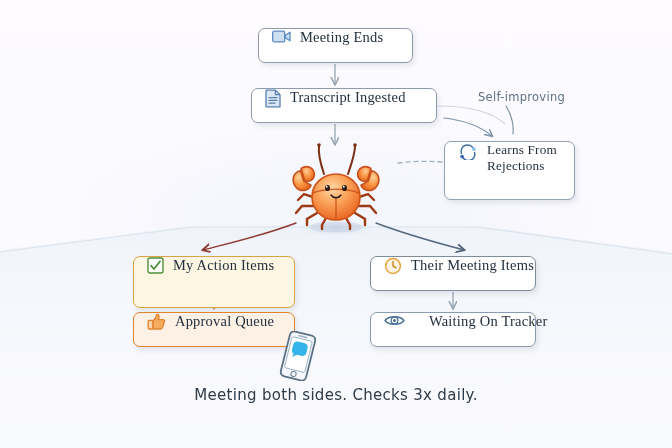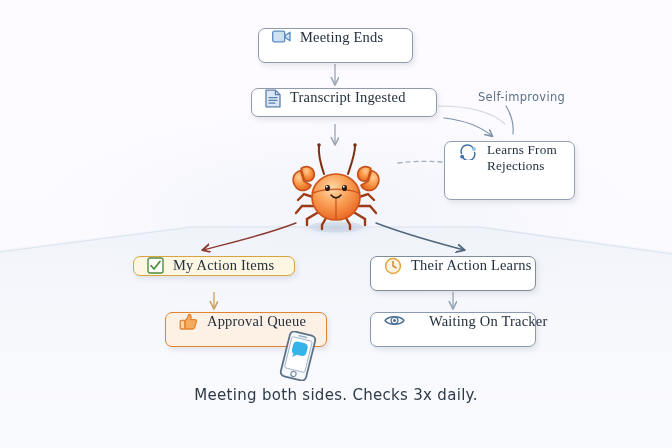--- a/index.html
+++ b/index.html
@@ -48,35 +48,34 @@
   .node .label {
     font-size: 14.5px;
     color: #24303e;
     letter-spacing: 0.2px;
     white-space: nowrap;
     line-height: 1.18;
   }
   .node.two-line .label { white-space: normal; }
 
   #node-meeting  { left: 258px; top: 28px;  width: 155px; height: 35px; }
-  #node-transcript { left: 251px; top: 88px; width: 186px; height: 29px; }
+  #node-transcript { left: 251px; top: 88px; width: 186px; height: 35px; }
   #node-learns   { left: 444px; top: 141px; width: 131px; height: 59px;
                    border-color: #93a0b2; }
   #node-learns .label { font-size: 13.2px; line-height: 1.22; }
 
   #node-my {
-    left: 133px; top: 256px; width: 162px; height: 20px;
+    left: 133px; top: 256px; width: 162px; height: 52px;
     background: #fdf6e3;
     border-color: #d9a441;
   }
   #node-approval {
     left: 133px; top: 312px; width: 162px; height: 35px;
     background: #fdf1e6;
     border-color: #e2832f;
-    margin-left: 32px;
   }
   #node-their {
     left: 370px; top: 256px; width: 166px; height: 35px;
     border-color: #7d8c98;
   }
   #node-waiting {
     left: 370px; top: 312px; width: 166px; height: 35px;
     border-color: #8a9ab0;
     gap: 24px;
   }
@@ -221,21 +220,21 @@
       <rect x="1.2" y="7.4" width="4.6" height="8.6" rx="1" fill="#fbd4a8" stroke="#e2832f" stroke-width="1.3"></rect>
     </svg>
     <span class="label">Approval Queue</span>
   </div>
 
   <div class="node" id="node-their">
     <svg class="icon" width="18" height="18" viewBox="0 0 18 18">
       <circle cx="9" cy="9" r="7.4" fill="#fdf3e2" stroke="#e8a33d" stroke-width="1.5"></circle>
       <path d="M9 4.6 L9 9 L12.2 10.8" fill="none" stroke="#c98a2e" stroke-width="1.5" stroke-linecap="round" stroke-linejoin="round"></path>
     </svg>
-    <span class="label">Their Action Learns</span>
+    <span class="label">Their Meeting Items</span>
   </div>
 
   <div class="node" id="node-waiting">
     <svg class="icon" width="21" height="15" viewBox="0 0 21 15">
       <path d="M1 7.5 C4.5 2.4 16.5 2.4 20 7.5 C16.5 12.6 4.5 12.6 1 7.5 Z" fill="#ffffff" stroke="#4a6f96" stroke-width="1.4" stroke-linejoin="round"></path>
       <circle cx="10.5" cy="7.5" r="3.4" fill="#ffffff" stroke="#4a6f96" stroke-width="1.3"></circle>
       <circle cx="10.5" cy="7.5" r="1.5" fill="#4a6f96"></circle>
     </svg>
     <span class="label">Waiting On Tracker</span>
   </div>

